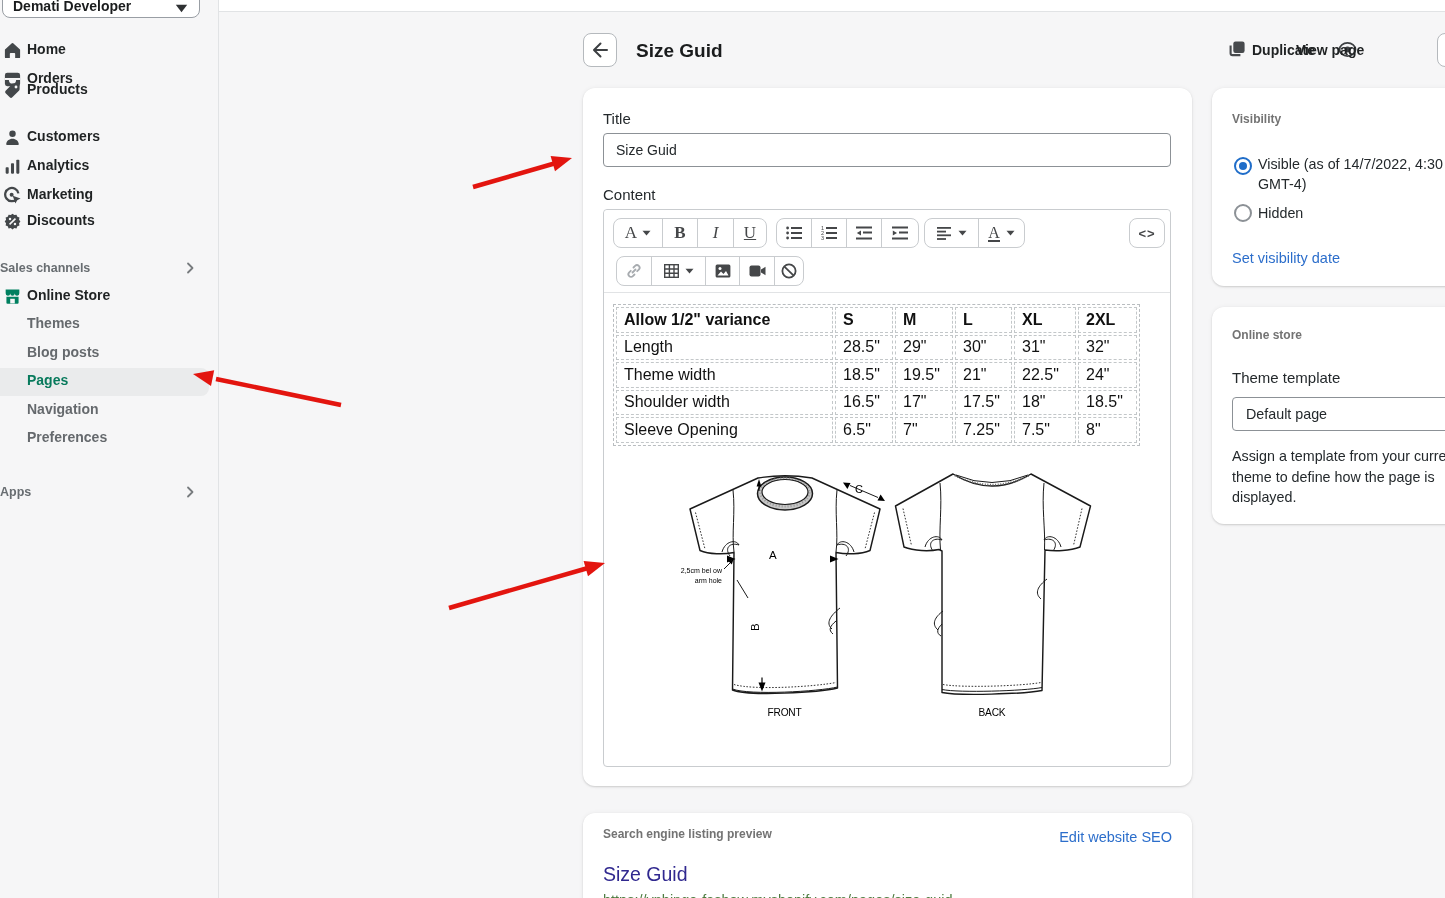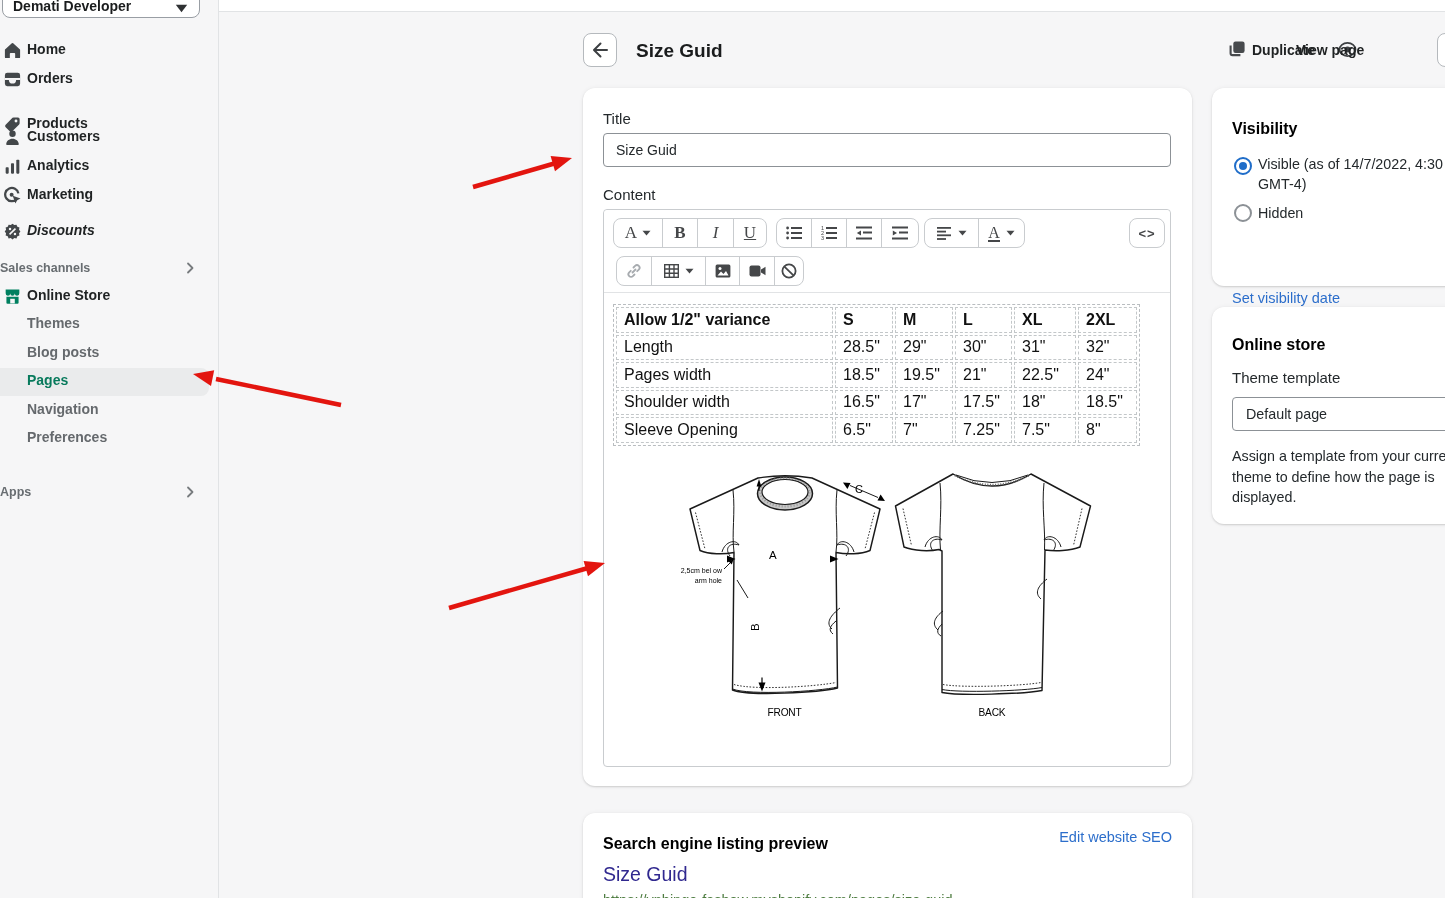--- a/index.html
+++ b/index.html
@@ -45,21 +45,21 @@
 #sztable { position:absolute; left:9px; top:94px; border-collapse:separate; border-spacing:2px; border:1px dashed #b9bdc0; background:#fff; }
 #sztable td { border:1px dashed #c3c7c9; font-size:16px; color:#111; padding:0 0 0 7px; height:25.5px; vertical-align:middle; white-space:nowrap; }
 #sztable .b { font-weight:700; }
 
 
 #card2 { left:583px; top:813px; width:609px; height:160px; }
 
 
 #vcard { left:1212px; top:88px; width:298px; height:198px; }
 #ocard { left:1212px; top:307px; width:298px; height:217px; }
-.h2 { position:absolute; left:20px; font-size:16px; font-weight:700; color:#000000;margin-top:8px; }
+.h2 { position:absolute; left:20px; font-size:12px; font-weight:700; color:#737373; }
 .radio { position:absolute; left:22px; width:18px; height:18px; border-radius:50%; background:#fff; }
 .radio.on { border:2px solid #1f6dc9; }
 .radio.on::after { content:""; position:absolute; left:3px; top:3px; width:8px; height:8px; border-radius:50%; background:#1f6dc9; }
 .radio.off { border:2px solid #8c9196; }
 .rtext { position:absolute; left:46px; font-size:14.3px; color:#24292c; line-height:19.5px; }
 .bluelink { position:absolute; font-size:14.5px; color:#2c6ecb; }
 #tsel { position:absolute; left:20px; top:90px; width:260px; height:34px; border:1px solid #8c9196; border-radius:4px; background:#fff; font-size:14.3px; color:#24292c; }
 
 
 #arrows { left:0; top:0; width:1445px; height:898px; pointer-events:none; z-index:50; }
@@ -83,21 +83,21 @@
     <div class="lb">Home</div>
   </div>
   <div class="navrow" style="top:64.5px;">
     <svg class="ic" viewBox="0 0 20 20">
         <path fill="#43474a" d="M4.5 3h11A2.5 2.5 0 0 1 18 5.5v9a2.5 2.5 0 0 1-2.5 2.5h-11A2.5 2.5 0 0 1 2 14.5v-9A2.5 2.5 0 0 1 4.5 3z"></path>
         <rect fill="#f6f6f7" x="2" y="8.4" width="16" height="2.1"></rect>
         <path fill="#f6f6f7" d="M6.2 10.5 a3.8 3.8 0 0 0 7.6 0 z"></path>
       </svg>
     <div class="lb">Orders</div>
   </div>
-  <div class="navrow" style="top:110px;padding-left:24px;">
+  <div class="navrow" style="top:76px;padding-left:24px;">
     <svg class="ic" viewBox="0 0 20 20">
         <path fill="#43474a" d="M11.2 2.5h4.6a1.7 1.7 0 0 1 1.7 1.7v4.6a1.7 1.7 0 0 1-.5 1.2l-7.2 7.2a1.9 1.9 0 0 1-2.7 0l-4.3-4.3a1.9 1.9 0 0 1 0-2.7L10 3a1.7 1.7 0 0 1 1.2-.5z"></path>
         <circle fill="#f6f6f7" cx="13.7" cy="6.3" r="1.5"></circle>
       </svg>
     <div class="lb">Products</div>
   </div>
   <div class="navrow" style="top:122.5px;">
     <svg class="ic" viewBox="0 0 20 20">
         <circle fill="#43474a" cx="10" cy="6.1" r="3.4"></circle>
         <path fill="#43474a" d="M10 11.2c3.6 0 6.4 2.4 6.6 5.6.1.7-.5 1.2-1.2 1.2H4.6c-.7 0-1.3-.5-1.2-1.2.2-3.2 3-5.6 6.6-5.6z"></path>
@@ -115,21 +115,21 @@
     <div class="lb">Analytics</div>
   </div>
   <div class="navrow" style="top:180.5px;">
     <svg class="ic" viewBox="0 0 20 20">
         <path fill="none" stroke="#43474a" stroke-width="2.4" d="M14.6 13.6 a7 7 0 1 1 1.6 -5.8"></path>
         <circle cx="9.1" cy="9.1" r="2.1" fill="#43474a"></circle>
         <path fill="#43474a" d="M10.2 10.2l8.3 2.9-3.6 1.8-1.8 3.6z"></path>
       </svg>
     <div class="lb">Marketing</div>
   </div>
-  <div class="navrow" style="top:217px;font-style:italic;">
+  <div class="navrow" style="top:207px;">
     <svg class="ic" viewBox="0 0 20 20">
         <path fill="#43474a" d="M10 1.8l1.9 1.4 2.3-.4.9 2.2 2.2.9-.4 2.3 1.4 1.8-1.4 1.9.4 2.3-2.2.9-.9 2.2-2.3-.4-1.9 1.4-1.8-1.4-2.3.4-.9-2.2-2.2-.9.4-2.3L1.8 10l1.4-1.8-.4-2.3 2.2-.9.9-2.2 2.3.4z"></path>
         <g stroke="#f6f6f7" stroke-width="1.7">
           <path d="M6.9 13.1l6.2-6.2"></path>
         </g>
         <circle fill="#f6f6f7" cx="7.4" cy="7.4" r="1.3"></circle>
         <circle fill="#f6f6f7" cx="12.6" cy="12.6" r="1.3"></circle>
       </svg>
     <div class="lb">Discounts</div>
   </div>
@@ -329,21 +329,21 @@
           </tr>
       <tr>
             <td>Length</td>
             <td>28.5"</td>
             <td>29"</td>
             <td>30"</td>
             <td>31"</td>
             <td>32"</td>
           </tr>
       <tr>
-            <td>Pages width</td>
+            <td>Theme width</td>
             <td>18.5"</td>
             <td>19.5"</td>
             <td>21"</td>
             <td>22.5"</td>
             <td>24"</td>
           </tr>
       <tr>
             <td>Shoulder width</td>
             <td>16.5"</td>
             <td>17"</td>
@@ -444,21 +444,21 @@
   <div class="abs" style="left:20px; top:50px; font-size:19.5px; color:#30288f;">Size Guid</div>
   <div class="abs" style="left:20px; top:79px; font-size:14.5px; color:#4e7d41;">https://vnhinge-fashow.myshopify.com/pages/size-guid</div>
 </div>
 
 <div class="card" id="vcard">
   <div class="h2" style="top:24px;">Visibility</div>
   <div class="radio on" style="top:69px;"></div>
   <div class="rtext" style="top:67px; width:270px;">Visible (as of 14/7/2022, 4:30 am<br>GMT-4)</div>
   <div class="radio off" style="top:116px;"></div>
   <div class="rtext" style="top:116px;">Hidden</div>
-  <div class="bluelink" style="left:20px; top:162px;margin-top:40px;">Set visibility date</div>
+  <div class="bluelink" style="left:20px; top:162px;">Set visibility date</div>
 </div>
 <div class="card" id="ocard">
   <div class="h2" style="top:21px;">Online store</div>
   <div class="flabel" style="left:20px; top:62px;">Theme template</div>
   <div id="tsel" style="line-height:32px; padding-left:13px;">Default page</div>
   <div class="abs" style="left:20px; top:139px; font-size:14.3px; line-height:20.5px; color:#24292c; white-space:nowrap;">Assign a template from your current<br>theme to define how the page is<br>displayed.</div>
 </div>
 
 <svg class="abs" id="arrows" viewBox="0 0 1445 898">
   <g stroke="#e3150f" stroke-width="4.5" fill="none">

